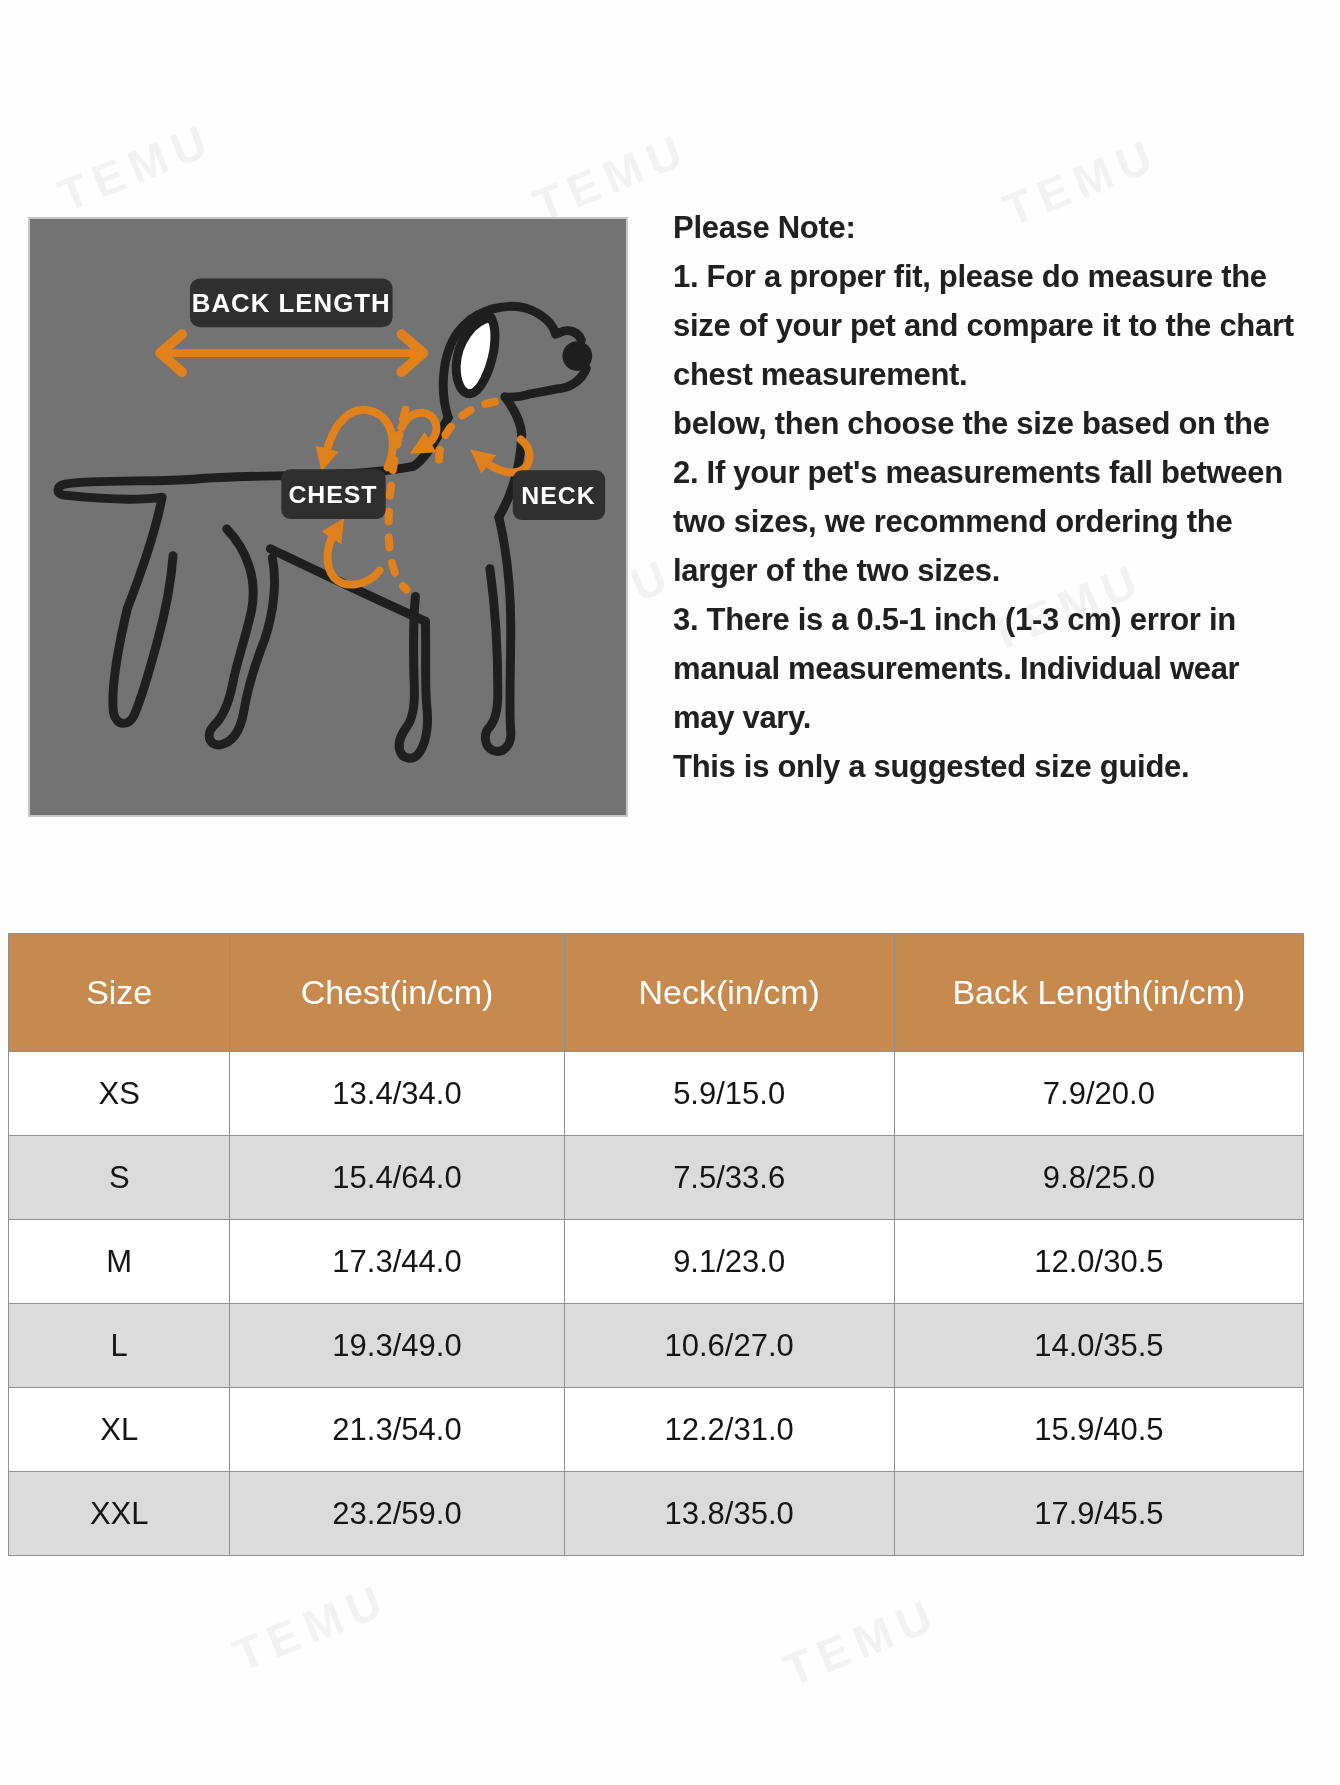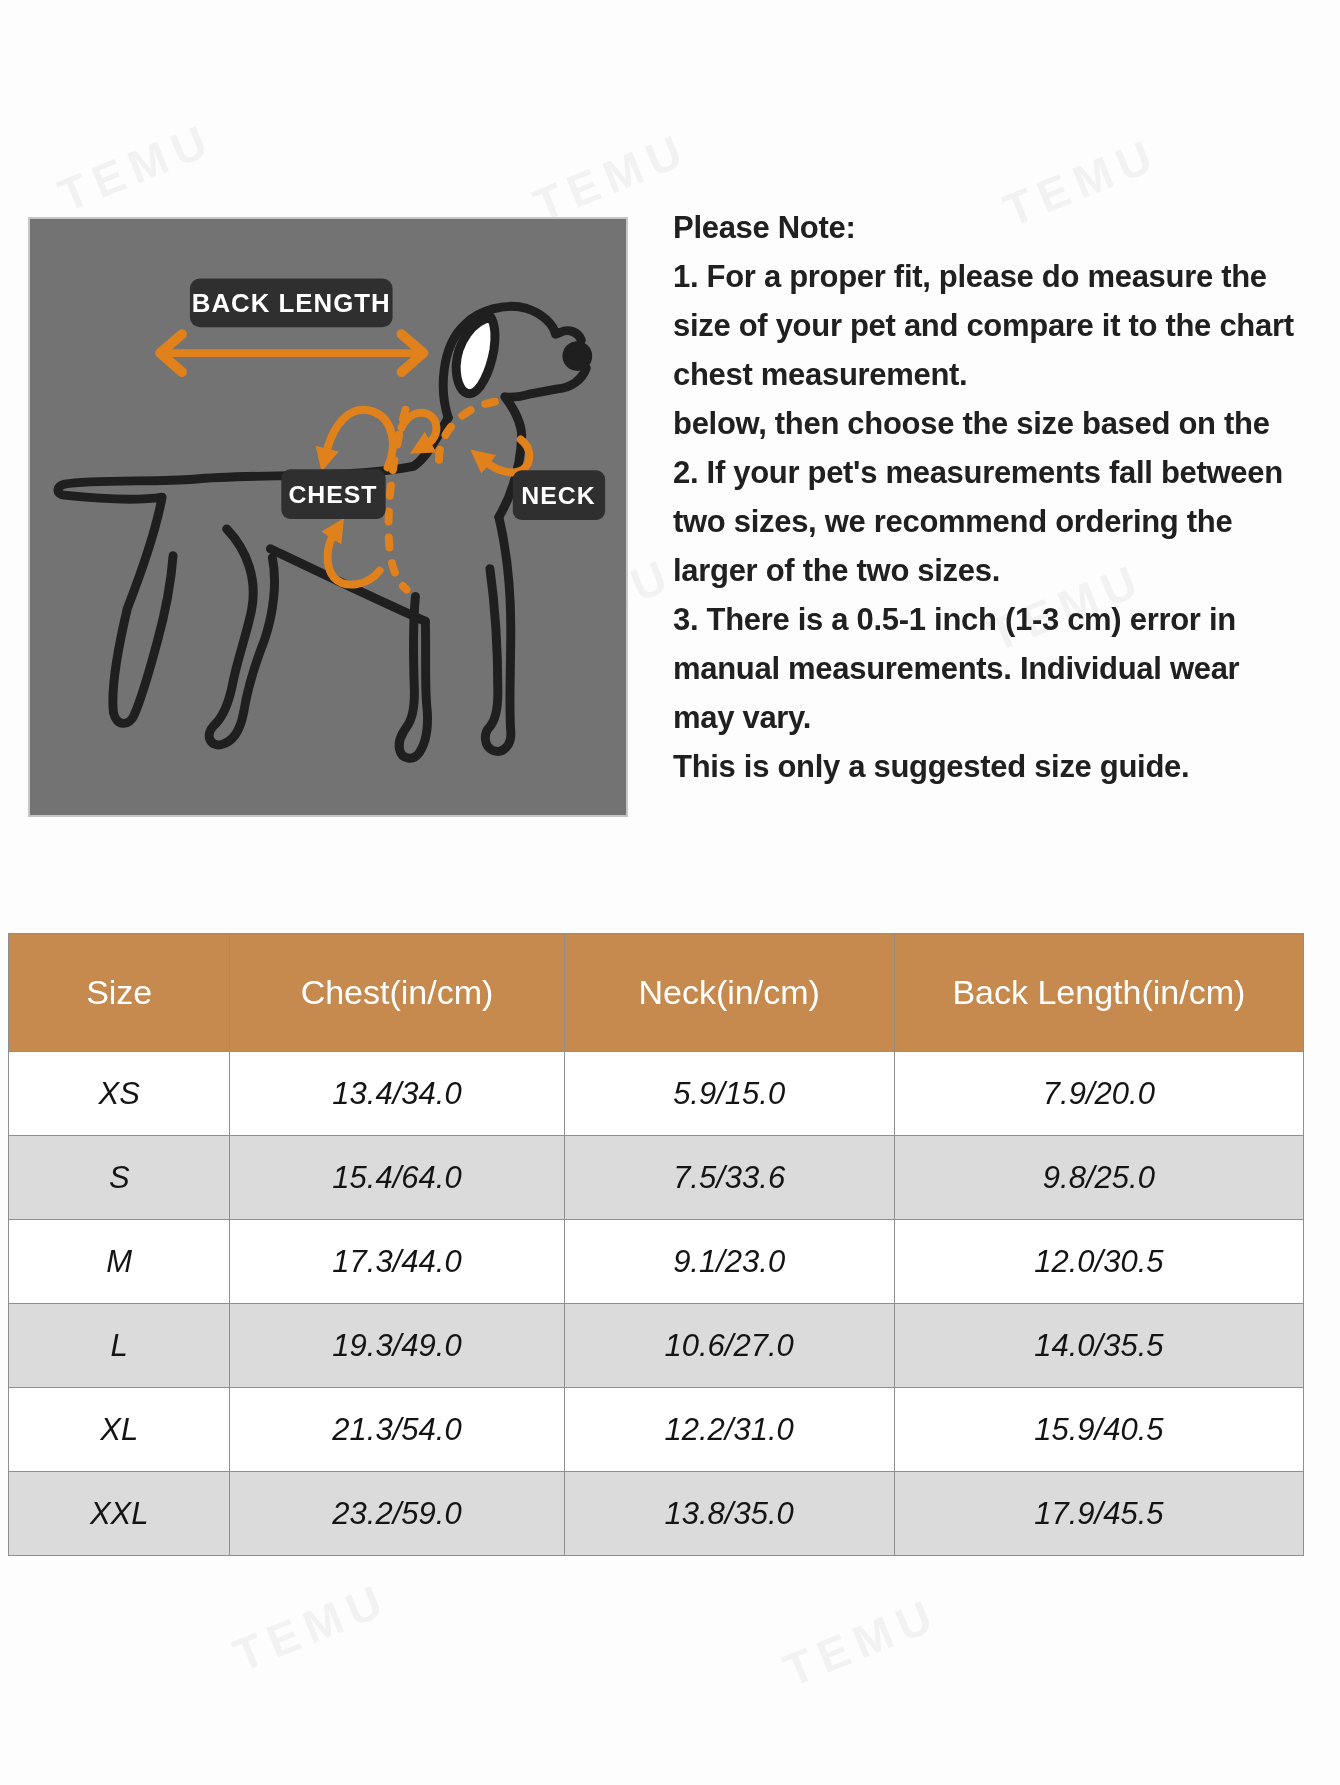--- a/index.html
+++ b/index.html
@@ -30,21 +30,21 @@
   table.size-table {
     position:absolute; left:8px; top:933px; width:1296px;
     border-collapse:collapse; table-layout:fixed;
     font-size:31px; color:#141414; text-align:center;
   }
   table.size-table th, table.size-table td { border:1px solid #8f8f8f; padding:0; }
   table.size-table th {
     height:117px; background:#C78A4E; color:#ffffff;
     font-weight:400; font-size:34px;
   }
-  table.size-table td { height:83px; background:#ffffff;font-style:italic; }
+  table.size-table td { height:83px; background:#ffffff; }
   table.size-table tr.alt td { background:#dbdbdb; }
 </style>
 </head>
 <body>
 
 <div class="canvas">
 
   <div class="wm-layer">
       <span class="wm" style="left: 55px; top: 140px;">TEMU</span>
       <span class="wm" style="left: 530px; top: 150px;">TEMU</span>

